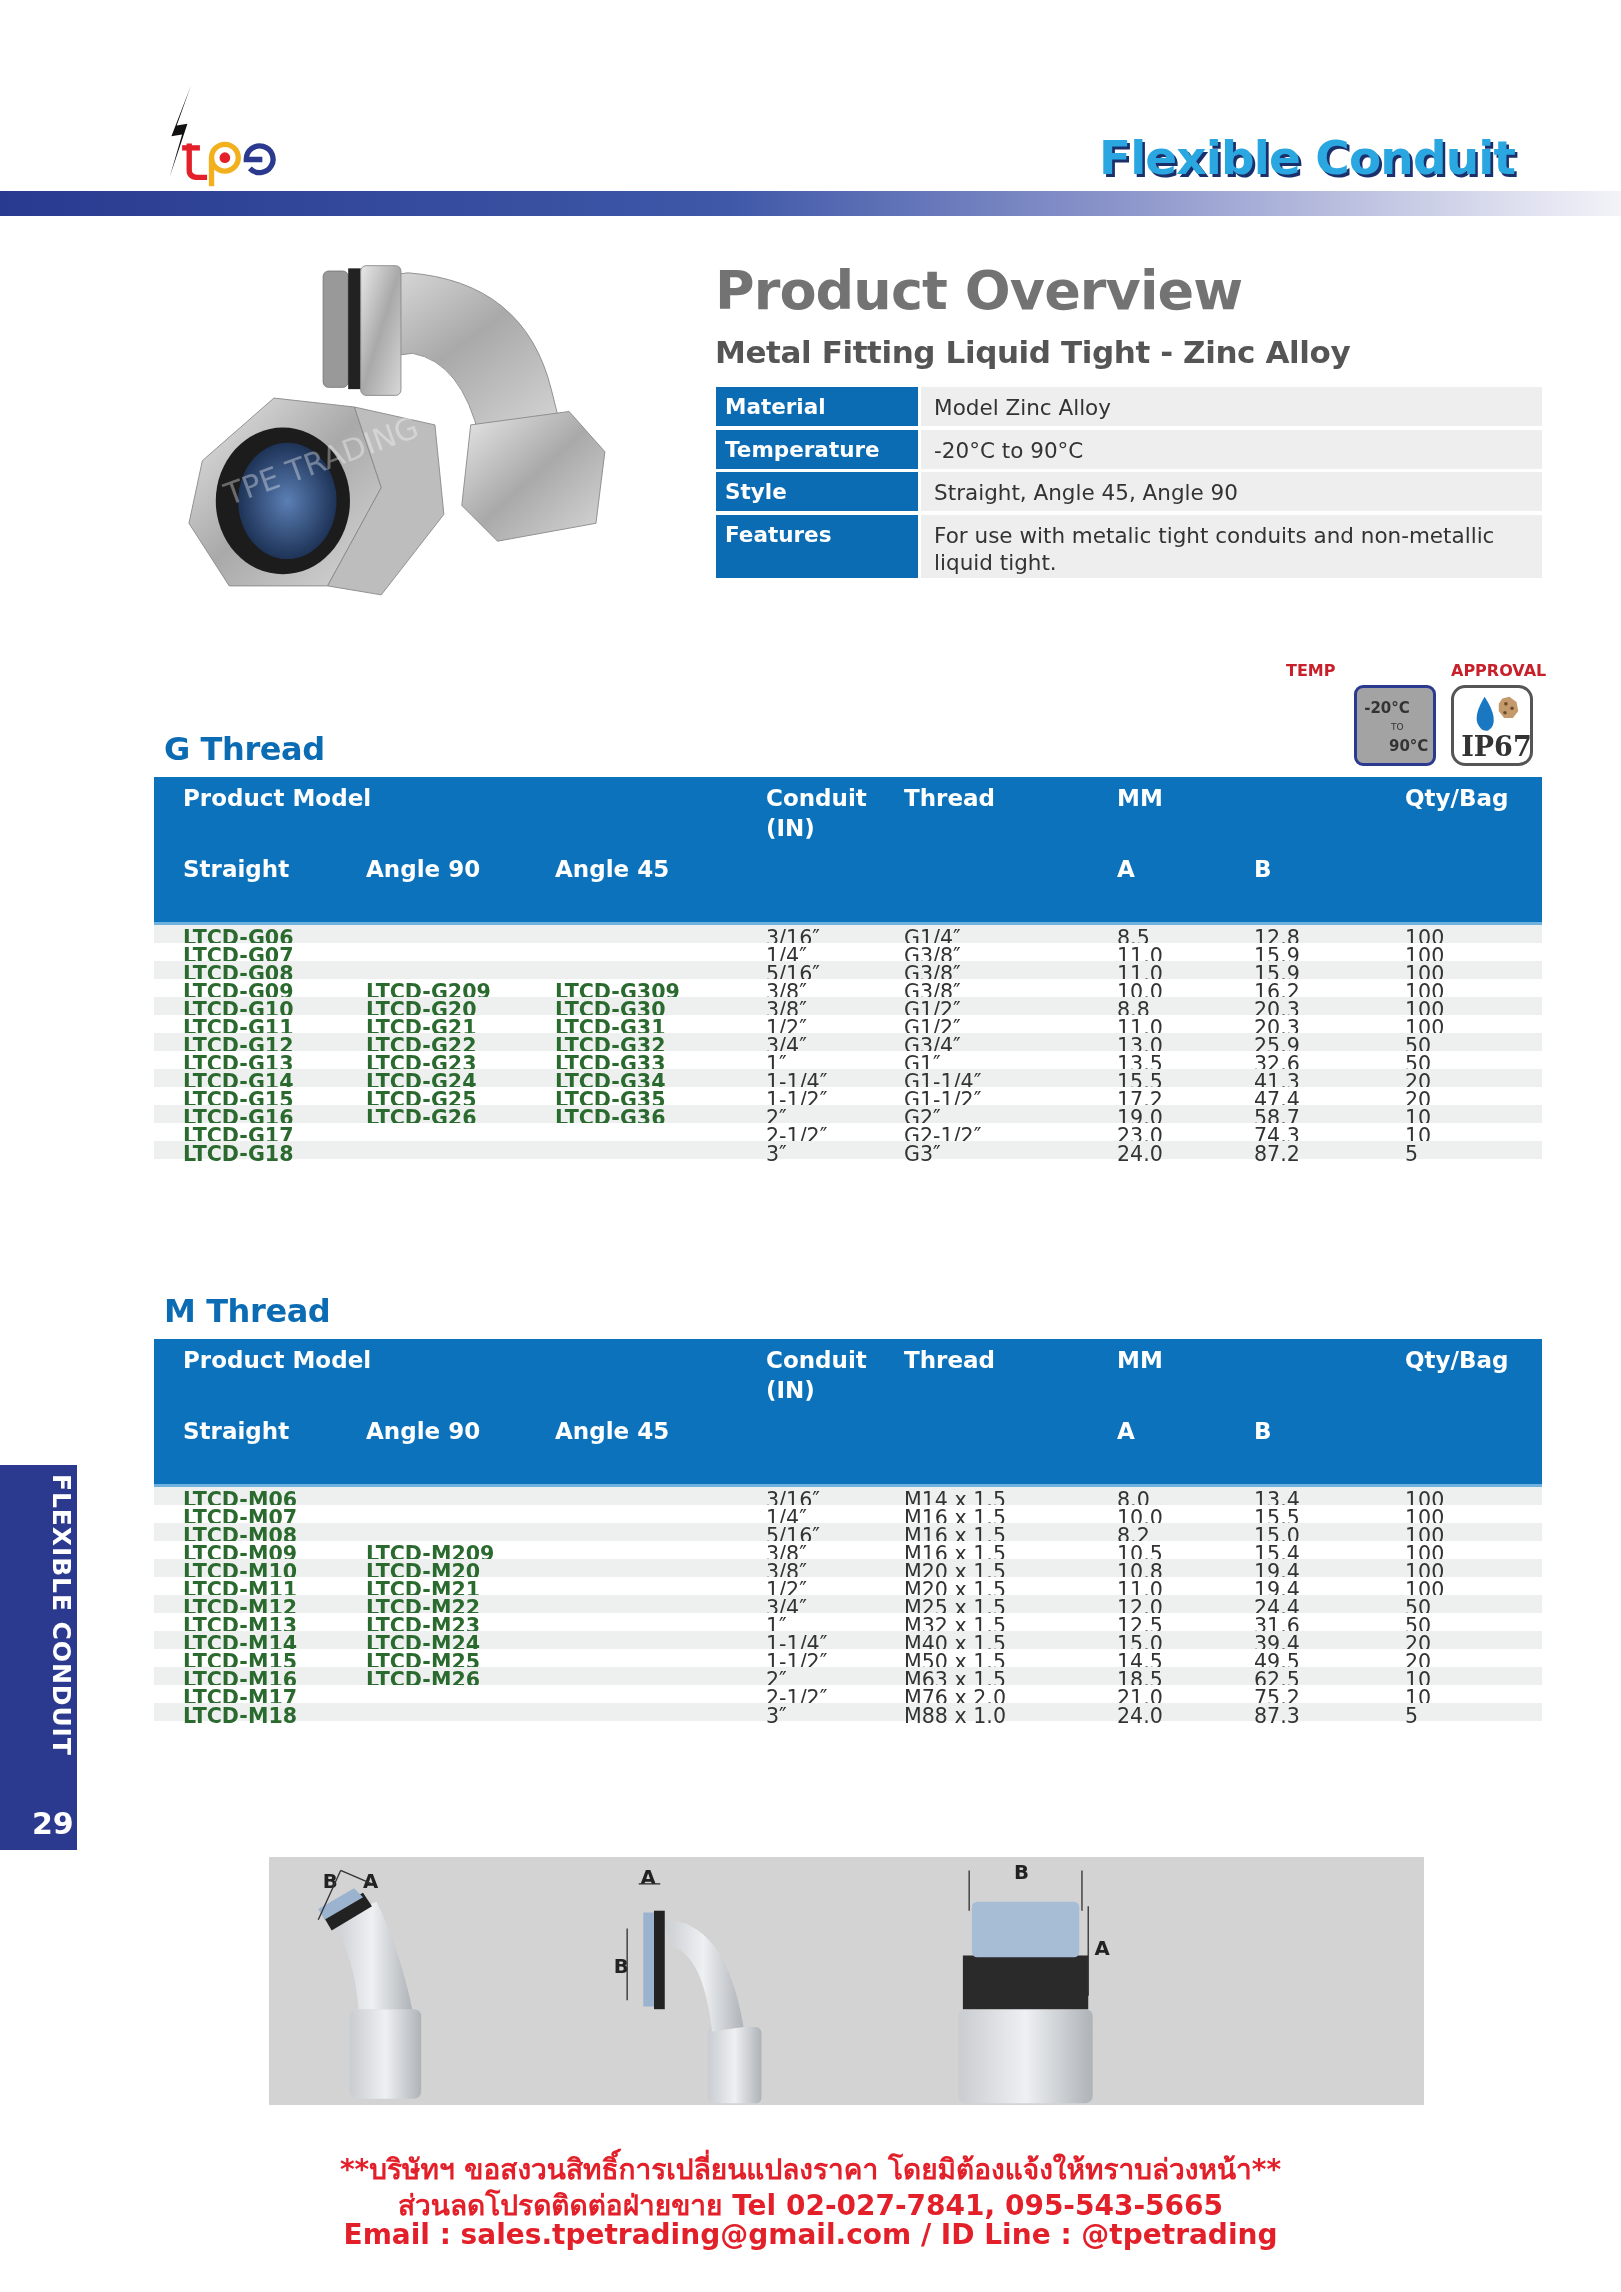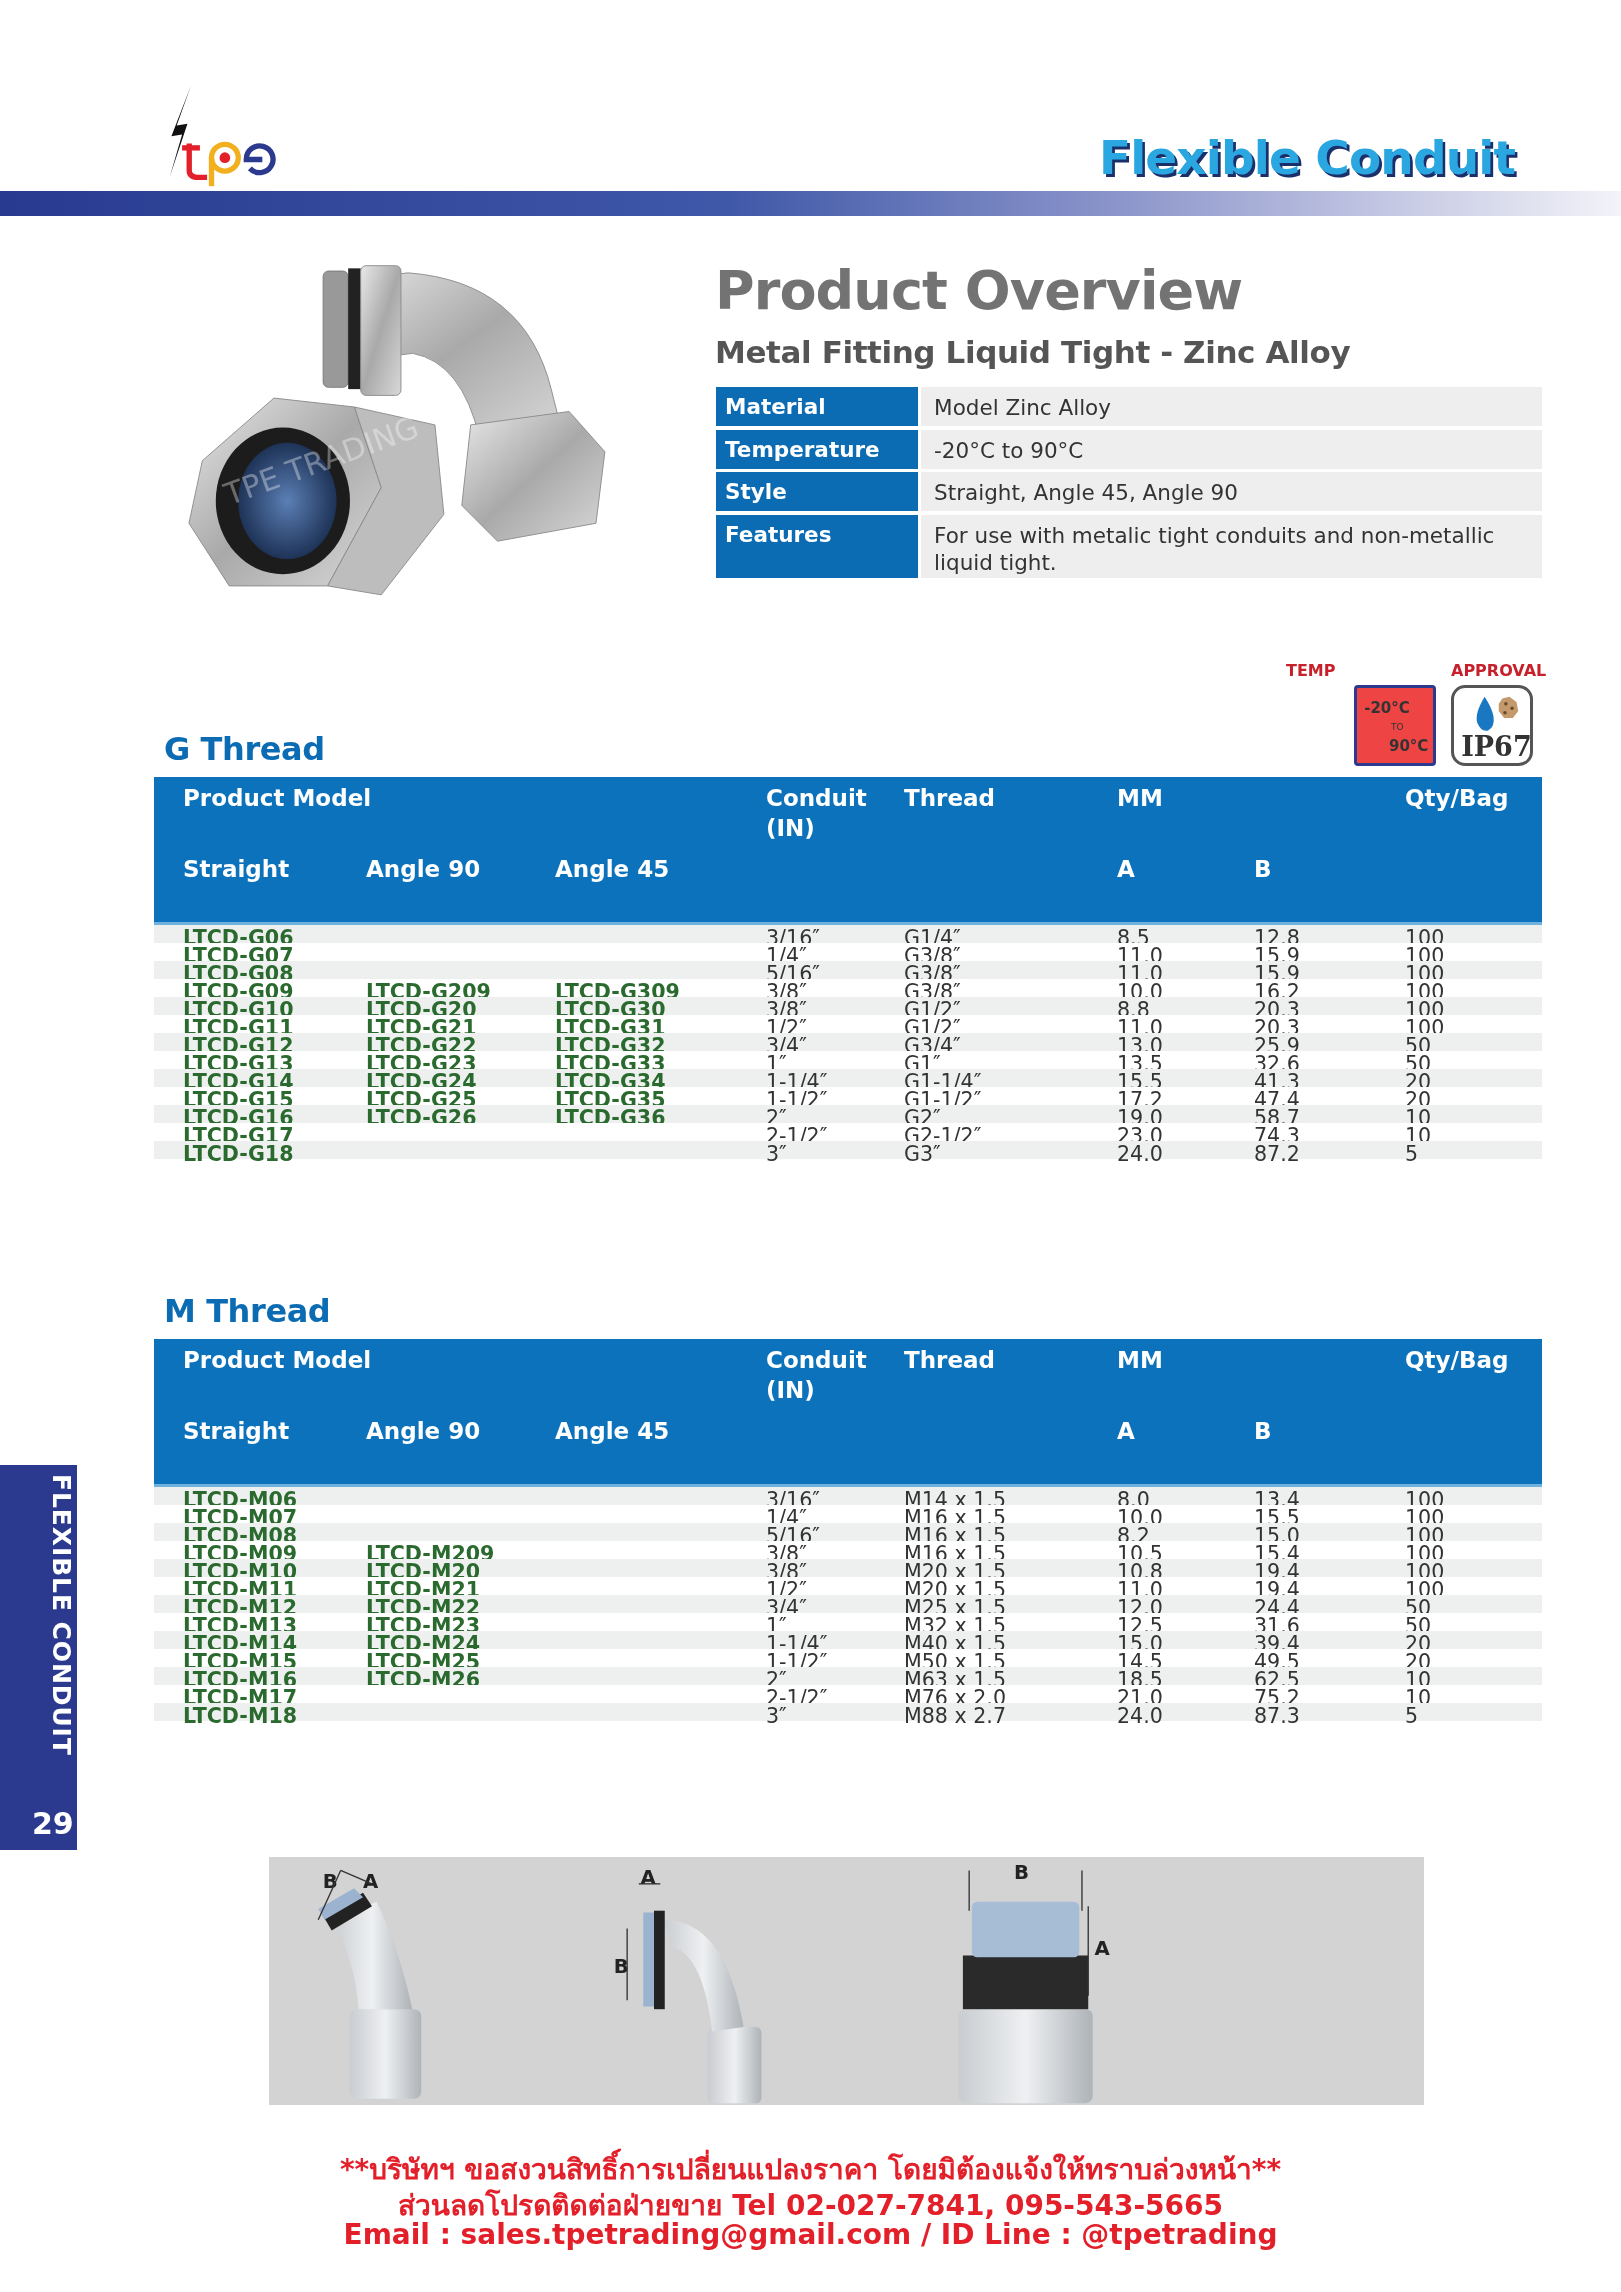--- a/index.html
+++ b/index.html
@@ -28,21 +28,21 @@
   .info-row.r0 .info-key, .info-row.r0 .info-val { height: 39px; }
   .info-row.r1 .info-key, .info-row.r1 .info-val { height: 39px; }
   .info-row.r2 .info-key, .info-row.r2 .info-val { height: 39px; }
   .info-row.r3 .info-key, .info-row.r3 .info-val { height: 63px; }
 
   
   .badge-label { font-size: 16px; font-weight: bold; color: #c8202a; }
   .temp-label { left: 1286px; top: 661px; }
   .approval-label { left: 1451px; top: 661px; }
   .temp-box { left: 1354px; top: 685px; width: 82px; height: 81px; border: 3.6px solid #2b3a8f;
-              border-radius: 4px; background: #ef4444; }
+              border-radius: 9px; background: #a3a3a3; }
   .temp-box .t1 { position: absolute; left: 7.2px; top: 10.7px; font-size: 15px; font-weight: bold; color: #333; }
   .temp-box .t2 { position: absolute; left: 34px; top: 34px; font-size: 9px; color: #333; }
   .temp-box .t3 { position: absolute; left: 32px; top: 49px; font-size: 15px; font-weight: bold; color: #333; }
   .ip-box { left: 1451px; top: 685px; width: 82px; height: 81px; border: 3.6px solid #555;
             border-radius: 14.3px; background: #fff; }
   .ip-box .ip { position: absolute; left: 7.2px; top: 43px; font-size: 27px; font-weight: bold; color: #333;
                 font-family: "DejaVu Serif", serif; }
   .ip-drop { position: absolute; left: 18px; top: 7.2px; }
 
   
@@ -461,21 +461,21 @@
         <span class="cell c-thread">M76 x 2.0</span>
         <span class="cell c-a">21.0</span>
         <span class="cell c-b">75.2</span>
         <span class="cell c-qty">10</span>
       </div>
       <div class="row">
         <span class="cell c-straight model">LTCD-M18</span>
         <span class="cell c-a90 model"></span>
         <span class="cell c-a45 model"></span>
         <span class="cell c-conduit">3″</span>
-        <span class="cell c-thread">M88 x 2.7</span>
+        <span class="cell c-thread">M88 x 1.0</span>
         <span class="cell c-a">24.0</span>
         <span class="cell c-b">87.3</span>
         <span class="cell c-qty">5</span>
       </div>
     </div>
 </div>
 
 <div class="abs side-tab">
   <span class="side-text">FLEXIBLE CONDUIT</span>
   <span class="side-page">29</span>

